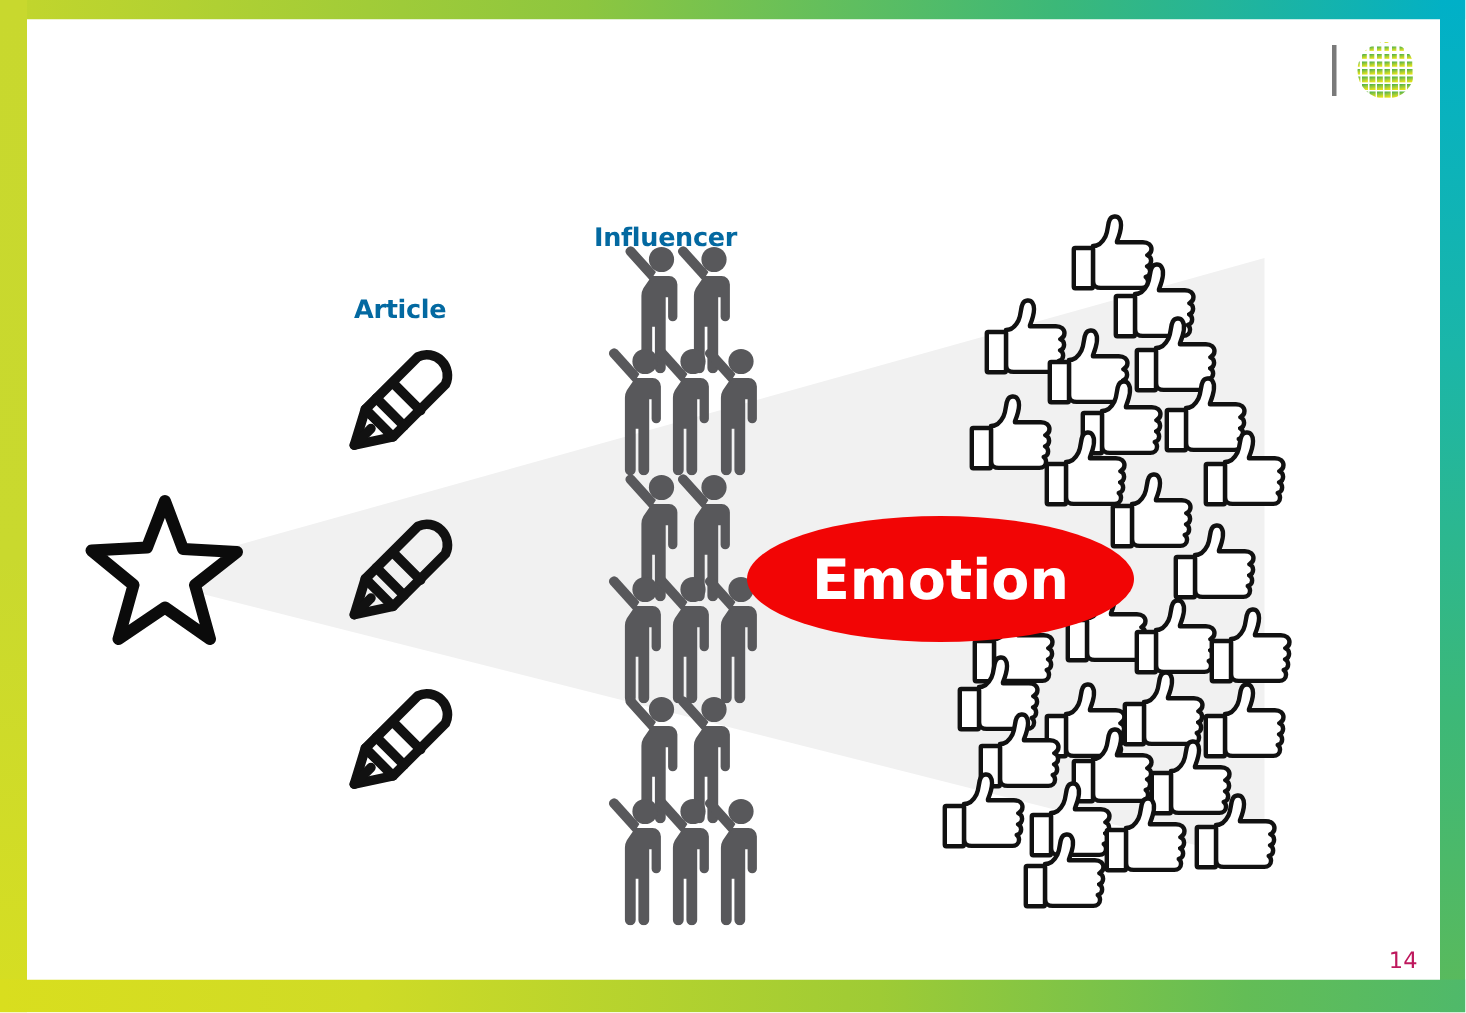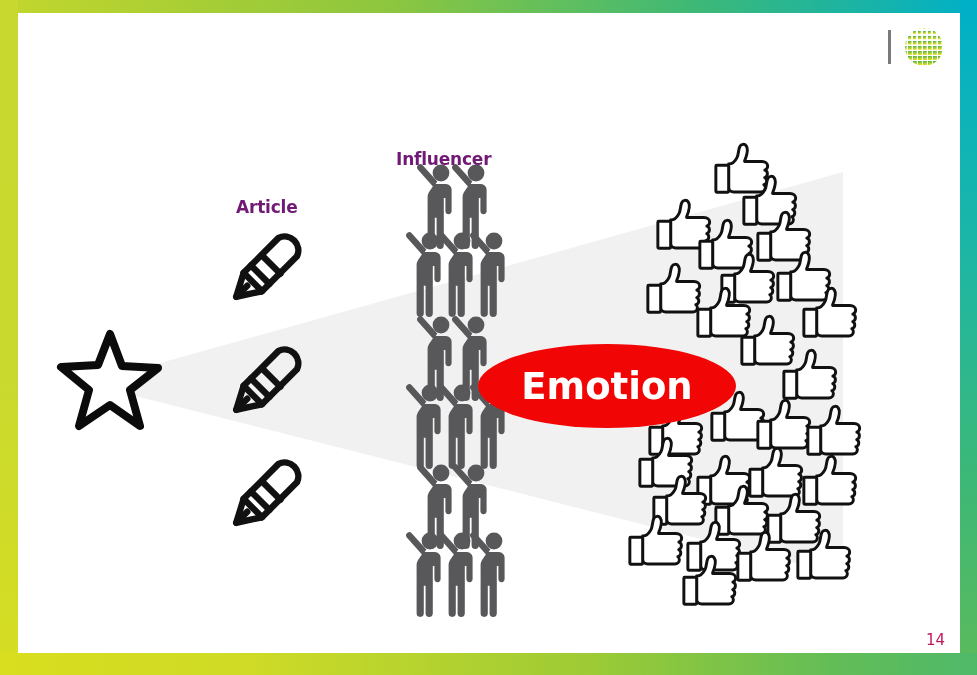--- a/index.html
+++ b/index.html
@@ -82,33 +82,33 @@
     position: absolute;
     left: 18px; top: 13px;
     width: 942px; height: 640px;
   }
   .stage svg { display: block; }
 
   .label {
     position: absolute;
     font-family: "DejaVu Sans", sans-serif;
     font-weight: bold;
-    color: #701a75;
+    color: #0369a1;
     font-size: 17px;
     line-height: 1.28;
     white-space: pre-line;
     letter-spacing: -0.2px;
   }
   .label-event     { left: 18px;  top: 262px; }
   .label-article   { left: 203px; top: 184px; margin-left: 15px; }
   .label-influencer{ left: 378px; top: 136px; }
   .label-target    { left: 818px; top: 342px; font-size: 23px; line-height: 1.22; }
   .emotion-wrap {
     position: absolute;
-    left: 460px;
+    left: 480px;
     top: 331px;
     width: 258px;
     height: 84px;
   }
   .emotion-ellipse {
     position: absolute;
     left: 0; top: 0;
     width: 258px; height: 84px;
     border-radius: 50%;
     background: #f20505;

